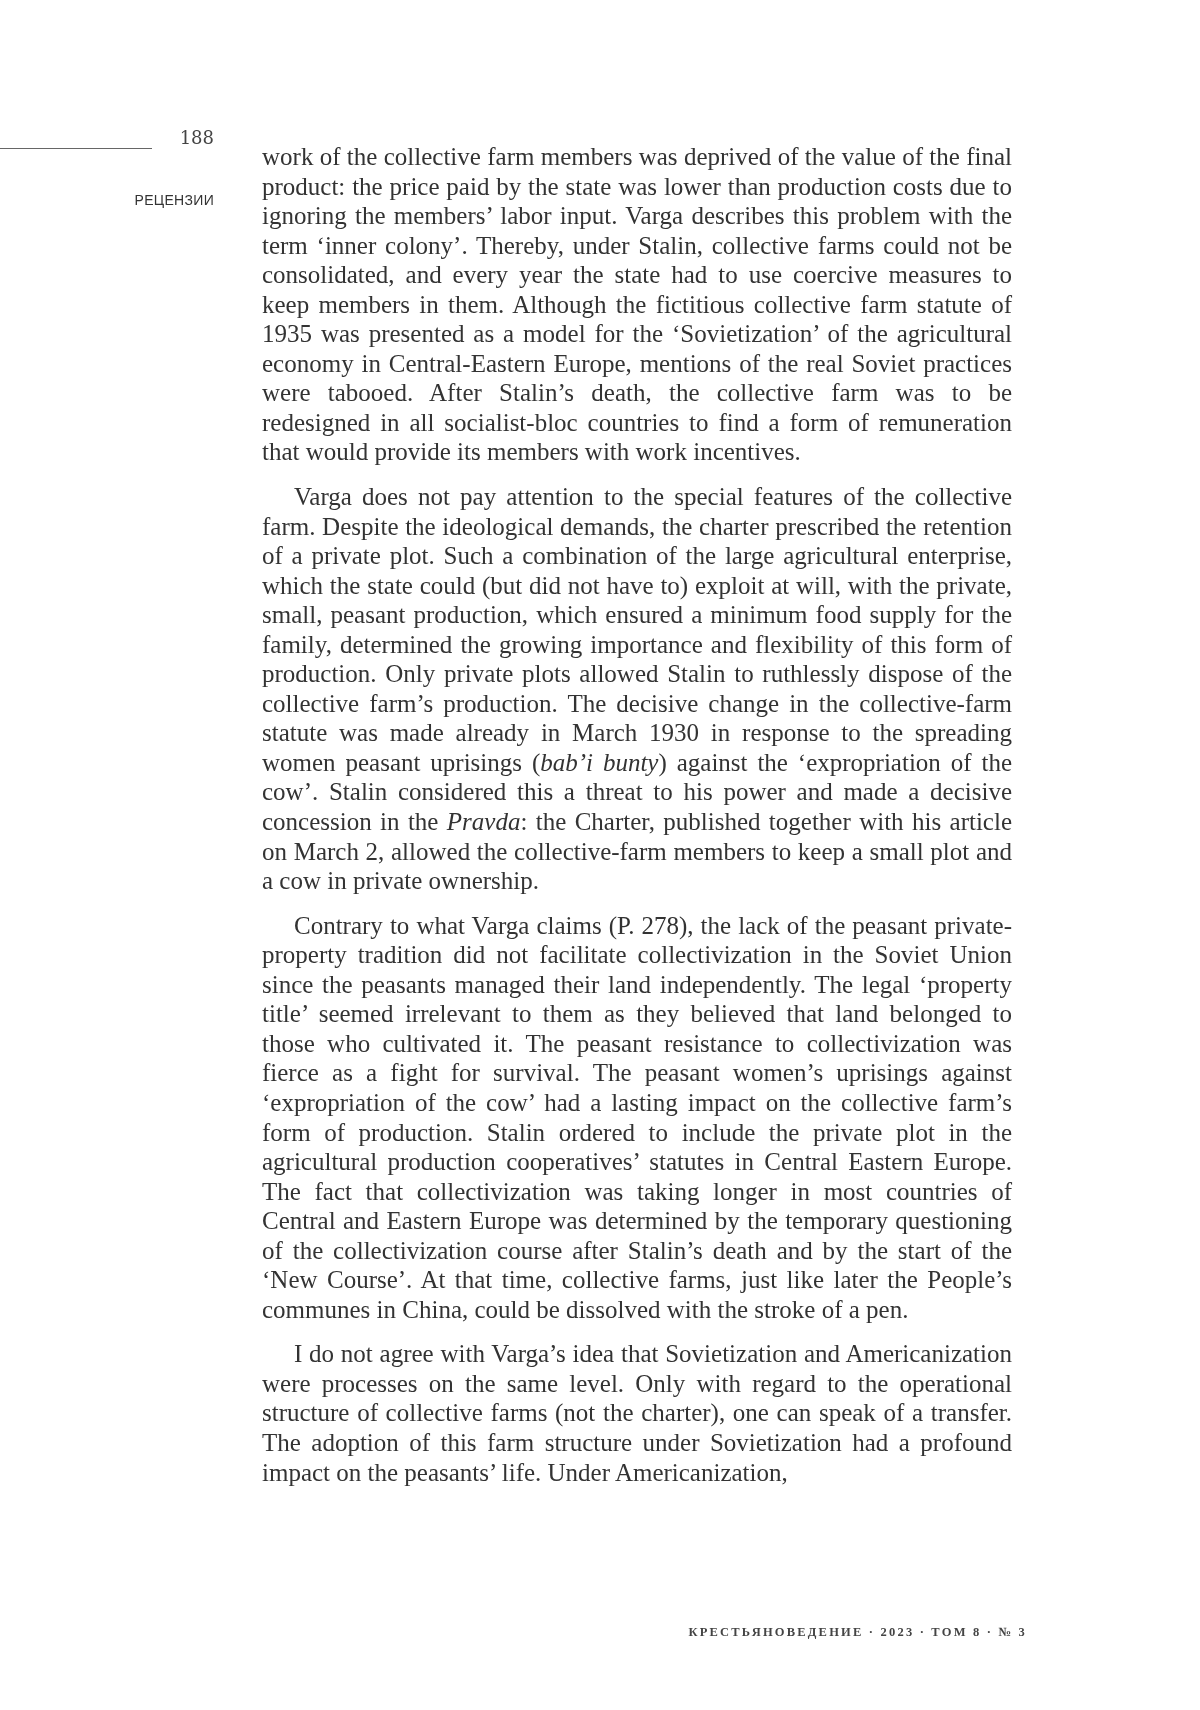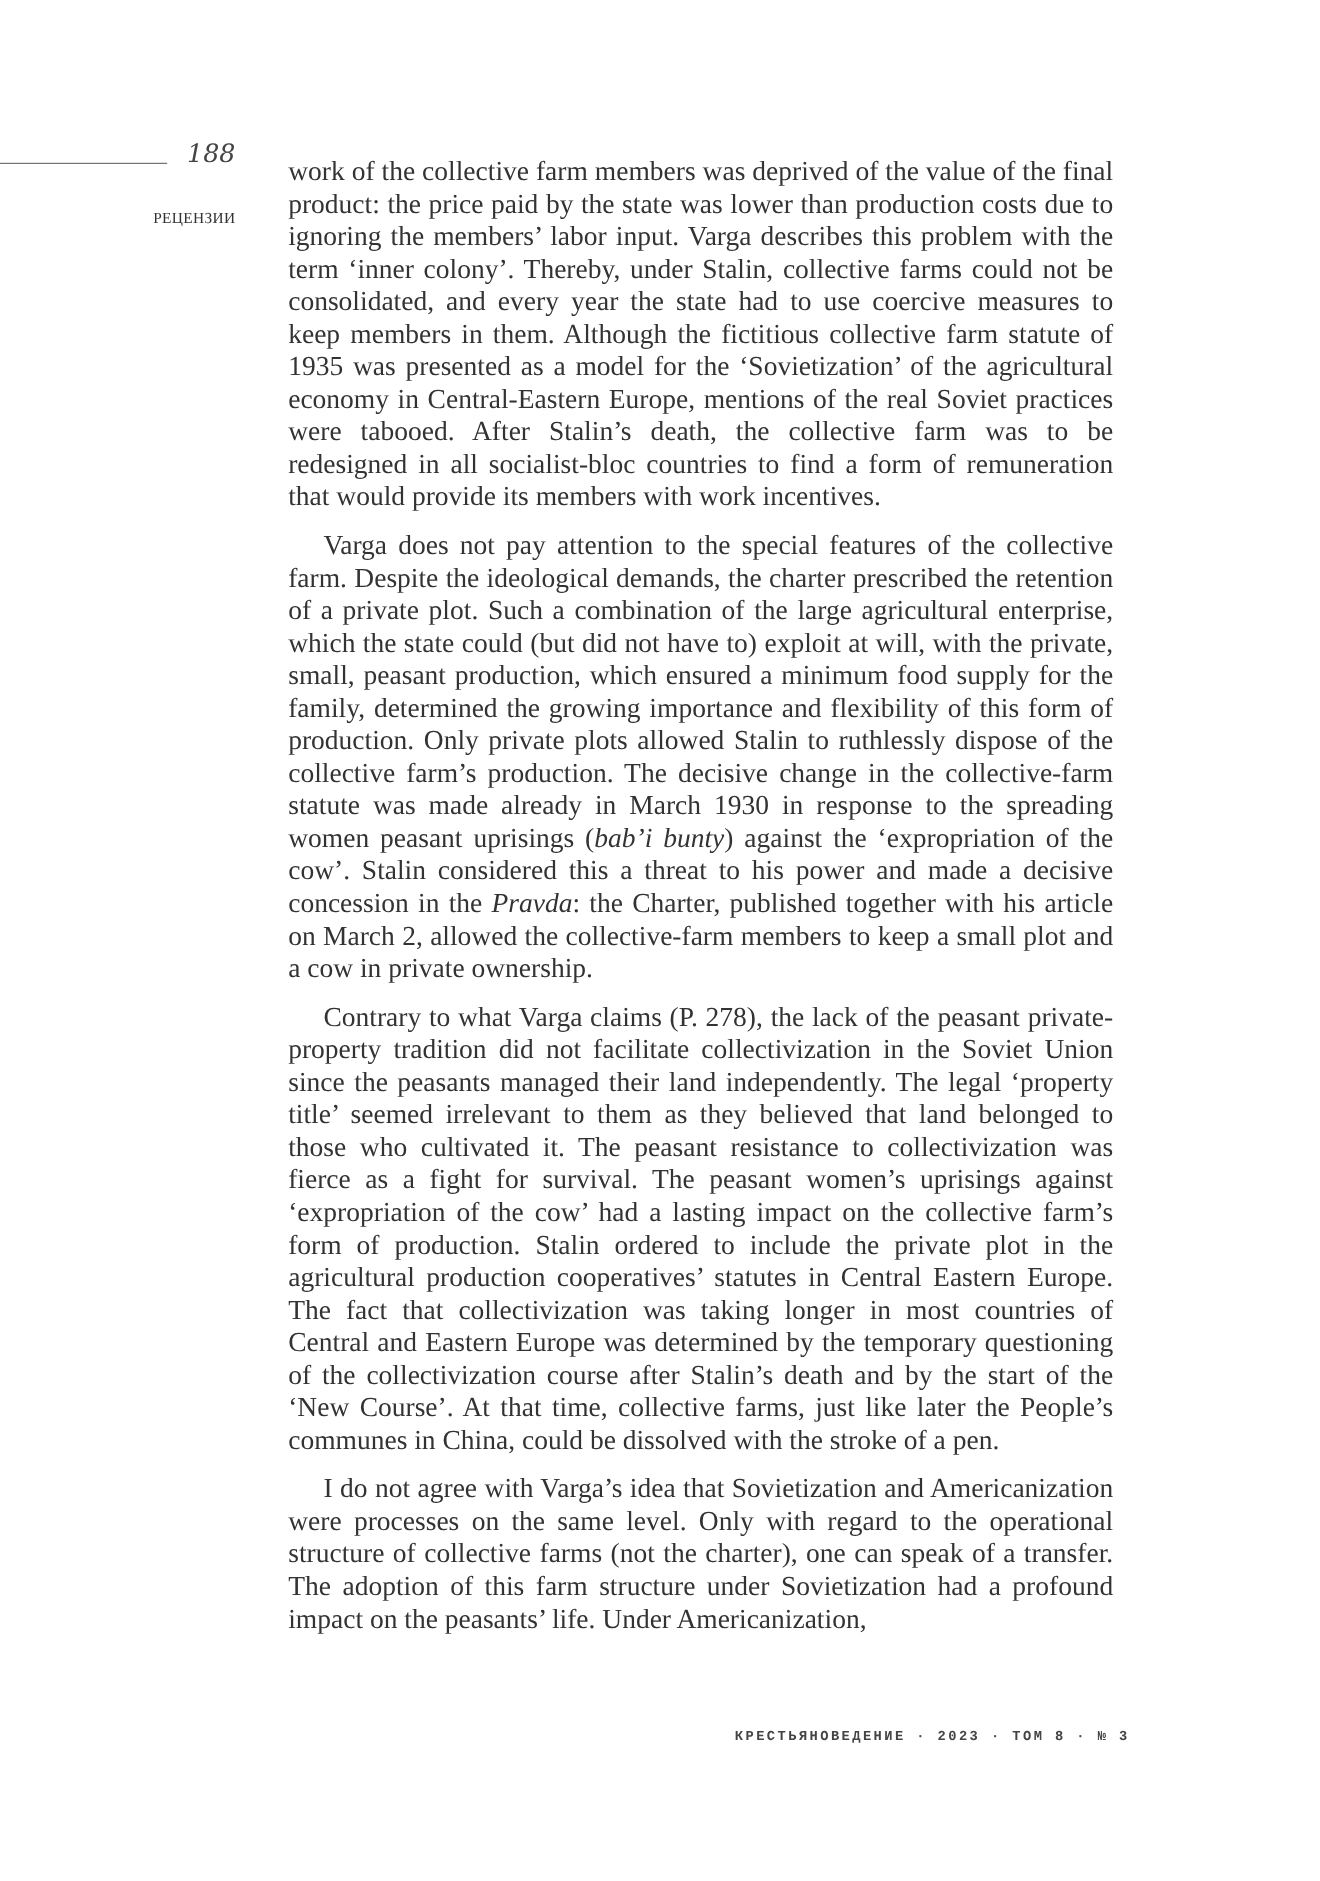--- a/index.html
+++ b/index.html
@@ -3,37 +3,37 @@
 <meta charset="utf-8">
 <style>
   html, body { margin: 0; padding: 0; background: #ffffff; }
   body { width: 1200px; height: 1710px; position: relative; overflow: hidden; }
   .rule {
     position: absolute; left: 0; top: 148px; width: 152px; height: 0;
     border-top: 1.3px solid #666;
   }
   .page-number {
     position: absolute; left: 158px; top: 127px; width: 56px; text-align: right;
-    font-family: "DejaVu Serif", serif; font-style: italic; font-size: 23px; color: #444;
+    font-family: "DejaVu Serif", serif; font-size: 18px; color: #444;
   }
   .section-label {
     position: absolute; left: 100px; top: 192px; width: 114px; text-align: right;
-    font-family: Liberation Serif, serif; font-size: 14px; letter-spacing: 0.3px; color: #333;
+    font-family: Liberation Sans, sans-serif; font-size: 14px; letter-spacing: 0.3px; color: #333;
   }
   .body-text {
     position: absolute; left: 247px; top: 127px; width: 780px;
     font-family: "Liberation Serif", serif; font-size: 25px; line-height: 29.55px;
     color: #333; text-align: justify; hyphens: manual;
   }
   .body-text p { margin: 15px; }
   .body-text p.indent { text-indent: 32px; }
   .body-text .it { font-style: italic; }
   .footer {
-    position: absolute; left: 600px; top: 1572px; width: 427px; text-align: right;
-    font-family: Liberation Mono, monospace; font-size: 12.5px; letter-spacing: 2.2px; color: #444;
+    position: absolute; left: 600px; top: 1625px; width: 427px; text-align: right;
+    font-family: Liberation Serif, serif; font-size: 12.5px; letter-spacing: 2.2px; color: #444;
     font-weight: bold;
   }
 </style>
 </head>
 <body>
 
 <div class="rule"></div>
 <div class="page-number">188</div>
 <div class="section-label">РЕЦЕНЗИИ</div>
 

